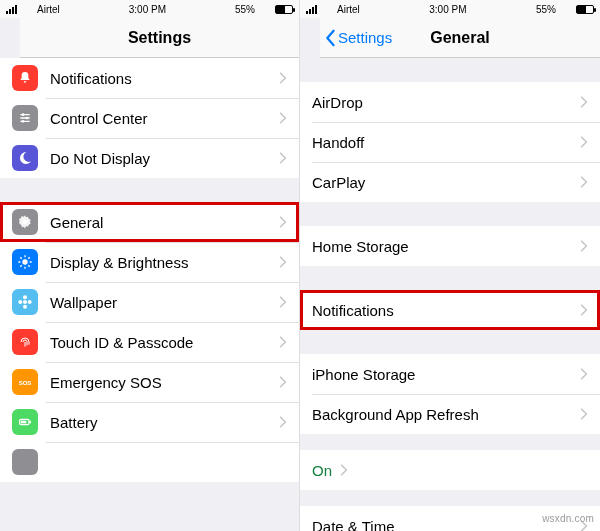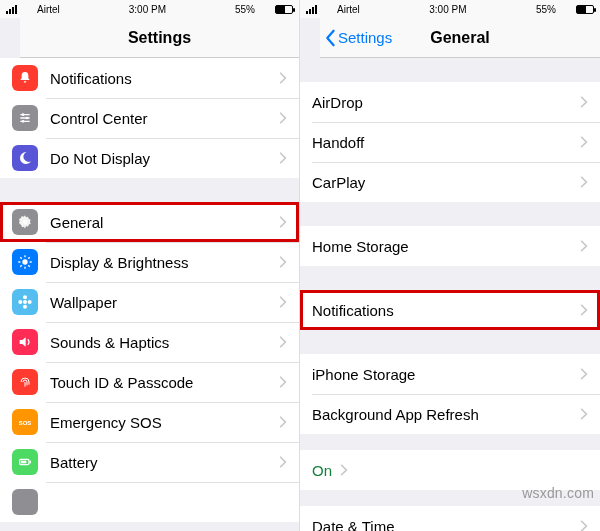--- a/index.html
+++ b/index.html
@@ -78,22 +78,22 @@
     margin-right: 12px; display:flex; align-items:center; justify-content:center;
     flex-shrink:0;
   }
   .row .label { font-size: 15px; color:#000; flex:1; }
   .row .chev { color:#c7c7cc; }
   .row .chev svg{ width:8px; height:14px; display:block; }
   .row .detail { font-size: 15px; color:#15803d; margin-right:8px; }
   .highlight { box-shadow: inset 0 0 0 3px #d40000; }
   .icon svg { width:16px; height:16px; }
   .watermark {
-    position:absolute; right:6px; bottom:30px;
-    font-size:14px; color:#9a9a9a; letter-spacing:0.2px;
+    position:absolute; right:6px; bottom:7px;
+    font-size:10px; color:#9a9a9a; letter-spacing:0.2px;
     pointer-events:none;
   }
 </style>
 </head>
 <body>
 
 <div class="wrap">
 
   <div class="phone left">
     <div class="statusbar">
@@ -204,34 +204,20 @@
             </svg>
           </span>
           <span class="label">Wallpaper</span>
           <span class="chev">
             <svg viewBox="0 0 10 16">
               <path d="M2 2l6 6-6 6" stroke="#c7c7cc" stroke-width="2" fill="none" stroke-linecap="round"></path>
             </svg>
           </span>
         </div>
         <div class="row">
-          <span class="icon" style="background:#ff2d55">
-            <svg viewBox="0 0 24 24">
-              <path fill="#fff" d="M4 9v6h4l5 4V5L8 9z"></path>
-              <path stroke="#fff" stroke-width="2" fill="none" d="M16 8a5 5 0 0 1 0 8"></path>
-            </svg>
-          </span>
-          <span class="label">Sounds &amp; Haptics</span>
-          <span class="chev">
-            <svg viewBox="0 0 10 16">
-              <path d="M2 2l6 6-6 6" stroke="#c7c7cc" stroke-width="2" fill="none" stroke-linecap="round"></path>
-            </svg>
-          </span>
-        </div>
-        <div class="row">
           <span class="icon" style="background:#ff3b30">
             <svg viewBox="0 0 24 24">
               <g fill="none" stroke="#fff" stroke-width="1.5">
                 <path d="M6 12a6 6 0 0 1 12 0v4"></path>
                 <path d="M9 12a3 3 0 0 1 6 0v5"></path>
                 <path d="M12 12v7"></path>
               </g>
             </svg>
           </span>
           <span class="label">Touch ID &amp; Passcode</span>

